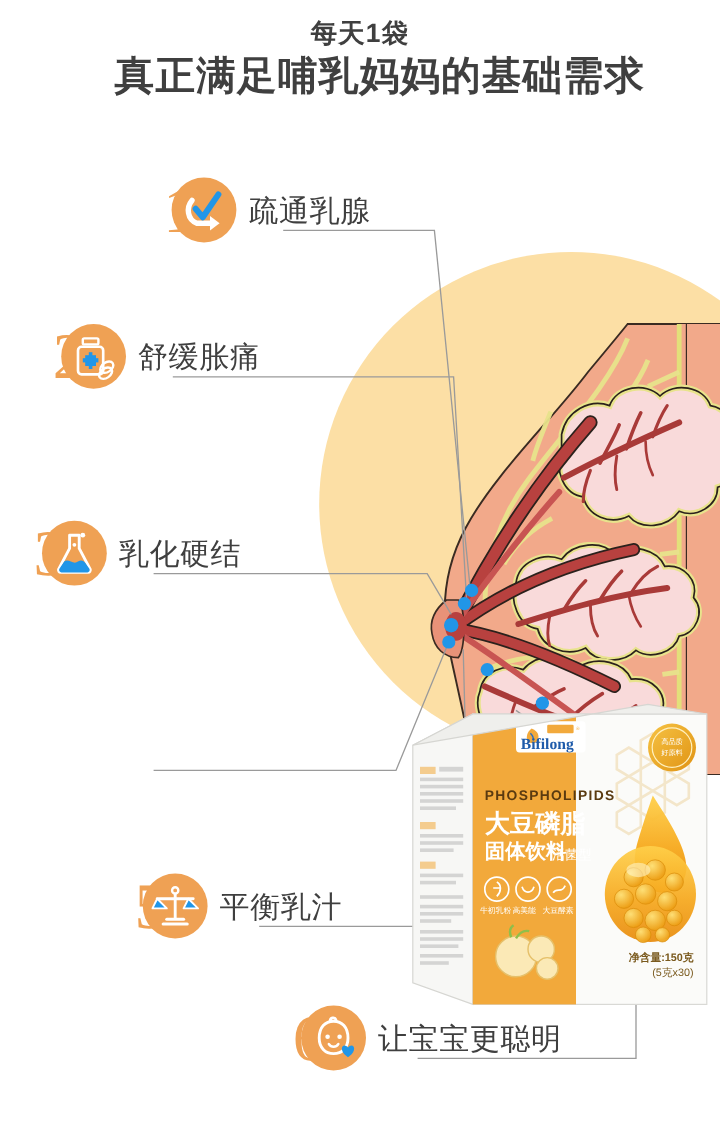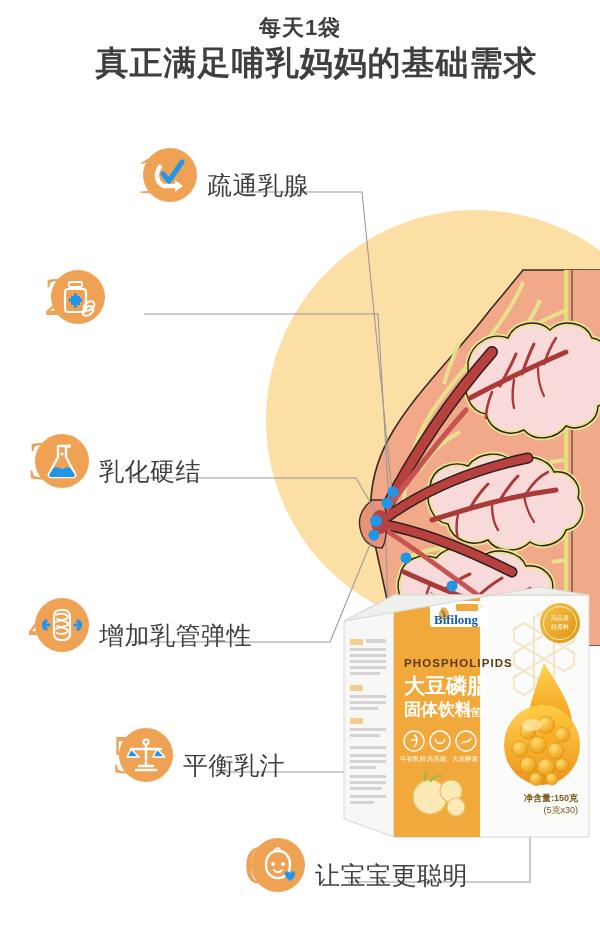--- a/index.html
+++ b/index.html
@@ -22,21 +22,21 @@
 
   
   .bgcircle{
     position:absolute;border-radius:50%;
   }
 
   
   svg.art{position:absolute;left:0;top:0;width:600px;height:949px;overflow:visible;}
 
   
-  .callout{position:absolute;display:flex;align-items:flex-end;}
+  .callout{position:absolute;display:flex;align-items:center;}
   .num{
     font-family:"Liberation Serif","DejaVu Serif",serif;
     font-size:54px;line-height:1;color:#EFA154;font-weight:400;
     margin-right:-20px;position:relative;z-index:1;
   }
   .badge{
     width:54px;height:54px;border-radius:50%;
     background:#EFA154;position:relative;z-index:2;
     display:flex;align-items:center;justify-content:center;flex:0 0 auto;
   }
@@ -403,52 +403,37 @@
         <rect x="11" y="5" width="13" height="5" rx="1.2" fill="none" stroke="#FFF" stroke-width="2"></rect>
         <path d="M10 12 h15 a3 3 0 0 1 3 3 v17 a3 3 0 0 1 -3 3 h-15 a3 3 0 0 1 -3 -3
                  v-17 a3 3 0 0 1 3 -3 z" fill="none" stroke="#FFF" stroke-width="2.2"></path>
         <rect x="13" y="19" width="9" height="9" fill="#2196E8"></rect>
         <rect x="16" y="16.5" width="3" height="14" fill="#2196E8"></rect>
         <rect x="11" y="21.5" width="13" height="3.5" fill="#2196E8"></rect>
         <ellipse cx="31" cy="29" rx="6" ry="4" fill="none" stroke="#FFF" stroke-width="2" transform="rotate(-35 31 29)"></ellipse>
         <ellipse cx="30" cy="34" rx="6" ry="4" fill="none" stroke="#FFF" stroke-width="2" transform="rotate(-35 30 34)"></ellipse>
       </svg>
     </span>
+    <span class="clabel">舒缓胀痛</span>
   </div>
 
   <div class="callout" style="left:28px;top:434px;">
     <span class="num">3</span>
     <span class="badge">
       <svg width="40" height="40" viewBox="0 0 40 40">
         <path d="M16 5 h8 v11 L33 33 a2 2 0 0 1 -2 3 H9 a2 2 0 0 1 -2 -3 L16 16 Z" fill="none" stroke="#FFF" stroke-width="2.4" stroke-linejoin="round"></path>
         <path d="M11.5 27 C15 24 19 30 23 27 C26 25 28 27 29 28 L32.5 33
                  a2 2 0 0 1 -2 3 H9.5 a2 2 0 0 1 -2 -3 Z" fill="#2196E8"></path>
         <circle cx="20" cy="13" r="1.6" fill="#FFF"></circle>
         <circle cx="27" cy="5" r="2" fill="#FFF"></circle>
       </svg>
     </span>
     <span class="clabel">乳化硬结</span>
   </div>
 
-  <div class="callout" style="left:28px;top:598px;">
-    <span class="num">4</span>
-    <span class="badge">
-      <svg width="40" height="40" viewBox="0 0 40 40">
-        <rect x="12" y="5" width="16" height="30" rx="6" fill="none" stroke="#FFF" stroke-width="2.2"></rect>
-        <g fill="none" stroke="#FFF" stroke-width="1.8" stroke-linecap="round">
-          <path d="M14 10 C20 7 26 10 26 12 C26 14 20 16 15 14"></path>
-          <path d="M14 17 C20 14 26 17 26 19 C26 21 20 23 15 21"></path>
-          <path d="M14 24 C20 21 26 24 26 26 C26 28 20 30 15 28"></path>
-        </g>
-        <path d="M7 20 L1 20 M4 16 L0 20 L4 24" stroke="#2196E8" stroke-width="3.2" fill="none" stroke-linecap="round" stroke-linejoin="round"></path>
-        <path d="M33 20 L39 20 M36 16 L40 20 L36 24" stroke="#2196E8" stroke-width="3.2" fill="none" stroke-linecap="round" stroke-linejoin="round"></path>
-      </svg>
-    </span>
-    <span class="clabel">增加乳管弹性</span>
-  </div>
 
   <div class="callout" style="left:112px;top:728px;">
     <span class="num">5</span>
     <span class="badge">
       <svg width="40" height="40" viewBox="0 0 40 40">
         <circle cx="20" cy="7" r="2.6" fill="none" stroke="#FFF" stroke-width="2"></circle>
         <path d="M20 10 V31" stroke="#FFF" stroke-width="2.4"></path>
         <path d="M5 14 H35" stroke="#FFF" stroke-width="2.4" stroke-linecap="round"></path>
         <path d="M5 14 L1 22 H13 Z" fill="#2196E8" stroke="#FFF" stroke-width="1.6" stroke-linejoin="round"></path>
         <path d="M35 14 L31 22 H43 Z" fill="#2196E8" stroke="#FFF" stroke-width="1.6" stroke-linejoin="round" transform="translate(-4,0)"></path>

